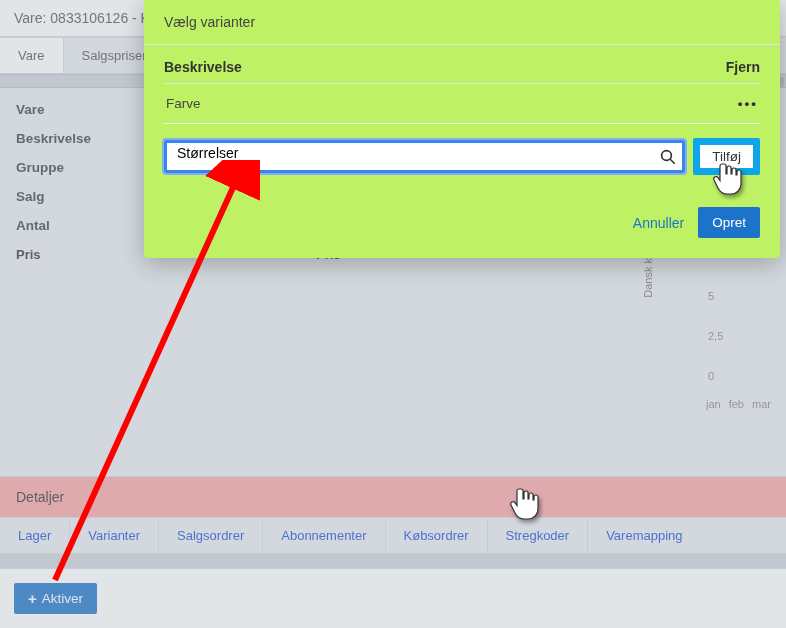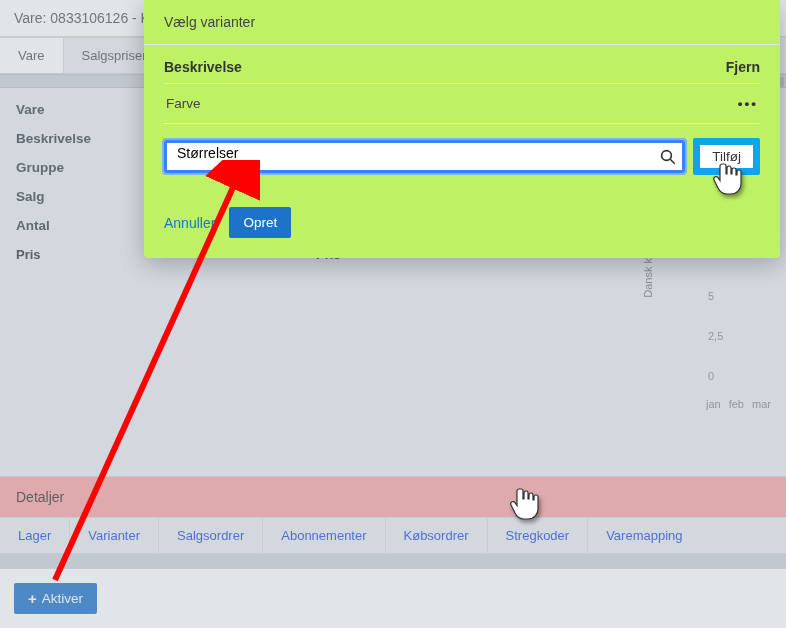--- a/index.html
+++ b/index.html
@@ -47,21 +47,21 @@
 .modal-header { padding: 14px 20px; font-size: 14px; color: #444; border-bottom: 1px solid #e2e4e7; }
 .modal-body { padding: 14px 20px 10px 20px; }
 .modal-cols { display: flex; justify-content: space-between; font-weight: bold; font-size: 14px; color: #333; padding-bottom: 8px; border-bottom: 1px solid #e2e4e7; }
 .modal-row { display: flex; justify-content: space-between; align-items: center; padding: 12px 2px; border-bottom: 1px solid #eef0f2; font-size: 13.5px; color: #444; }
 .dots { letter-spacing: 2px; font-weight: bold; color: #333; cursor: pointer; }
 .input-row { display: flex; gap: 8px; margin-top: 14px; align-items: center; }
 .search-wrap { flex: 1; position: relative; }
 .search-wrap input { width: 100%; padding: 2px 32px 9px 10px; font-size: 14px; border: 3px solid #3b82f6; outline: 2px solid #7fb2e6; outline-offset: 0; border-radius: 2px; }
 .search-icon { position: absolute; right: 8px; top: 50%; transform: translateY(-50%); width: 18px; height: 18px; pointer-events: none; }
 .btn-secondary { background: #fff; color: #333; border: 7px solid #0ea5e9; padding: 4px 12px; font-size: 13.5px; border-radius: 2px; cursor: pointer; }
-.modal-footer { display: flex; gap: 14px; padding: 22px 20px 20px 20px; align-items: center; }
+.modal-footer { display: flex; justify-content: flex-end; gap: 14px; padding: 22px 20px 20px 3px; align-items: center; }
 .link-btn { color: #1d73c9; background: none; border: none; font-size: 14px; cursor: pointer; }
 
 
 .hand-cursor { position: absolute; width: 34px; height: 40px; z-index: 20; pointer-events: none; filter: drop-shadow(2px 3px 2px rgba(0,0,0,0.4)); }
 .hand-cursor svg { width: 100%; height: 100%; }
 
 
 .red-arrow { position: absolute; z-index: 30; pointer-events: none; }
 
 </style>

